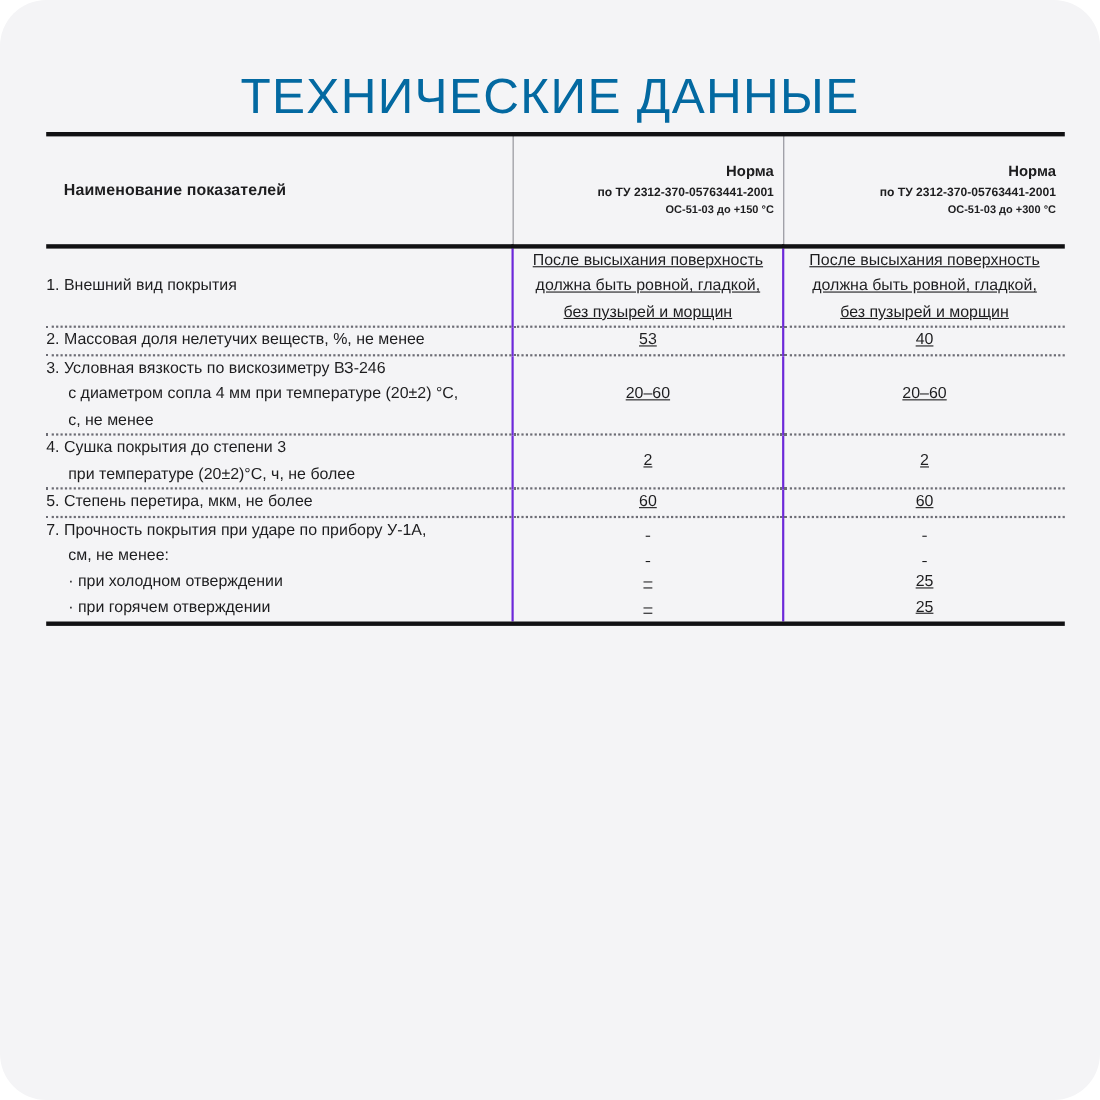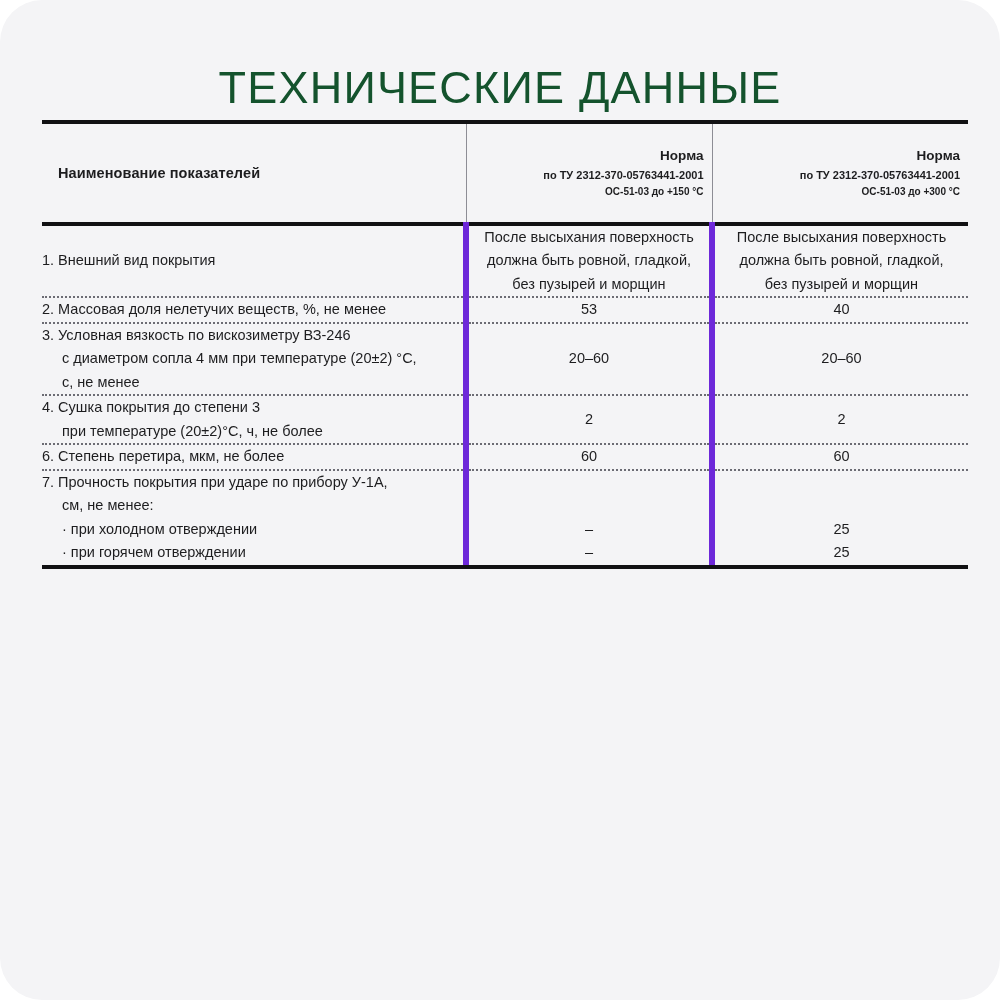--- a/index.html
+++ b/index.html
@@ -28,21 +28,21 @@
 
   .page-title {
     position: absolute;
     left: 0;
     top: 32px;
     width: 1000px;
     text-align: center;
     font-size: 45px;
     font-weight: 400;
     letter-spacing: 1.2px;
-    color: #14532d;
+    color: #0369a1;
     white-space: nowrap;
   }
 
   .table-wrap {
     position: absolute;
     left: 42px;
     top: 120px;
     width: 926px;
   }
 
@@ -110,24 +110,25 @@
   }
   tbody td.td-name {
     text-align: left;
     padding: 18px 14px 18px 16px;
     font-size: 14.5px;
     line-height: 1.62;
     margin-left: 32px;
   }
   tbody td.td-val {
     text-align: center;
-    border-left: 6px solid #6d28d9;
+    border-left: 2px solid #6d28d9;
     padding: 18px 10px;
     font-size: 14.5px;
     line-height: 1.62;
+    text-decoration: underline;
   }
   tbody td.td-val.multi {
     line-height: 1.62;
   }
   .cell-line { display: block; white-space: pre-wrap; }
   .cell-indent { display: block; padding-left: 20px; white-space: pre-wrap; }
 
   .table-bottom-rule {
     width: 926px;
     height: 4px;
@@ -210,21 +211,21 @@
             </td>
             <td class="td-val multi">
               <span class="cell-line">2</span>
             </td>
             <td class="td-val multi">
               <span class="cell-line">2</span>
             </td>
           </tr>
           <tr class="data-row">
             <td class="td-name">
-              <span class="cell-line">6. Степень перетира, мкм, не более</span>
+              <span class="cell-line">5. Степень перетира, мкм, не более</span>
             </td>
             <td class="td-val multi">
               <span class="cell-line">60</span>
             </td>
             <td class="td-val multi">
               <span class="cell-line">60</span>
             </td>
           </tr>
           <tr class="data-row">
             <td class="td-name">

